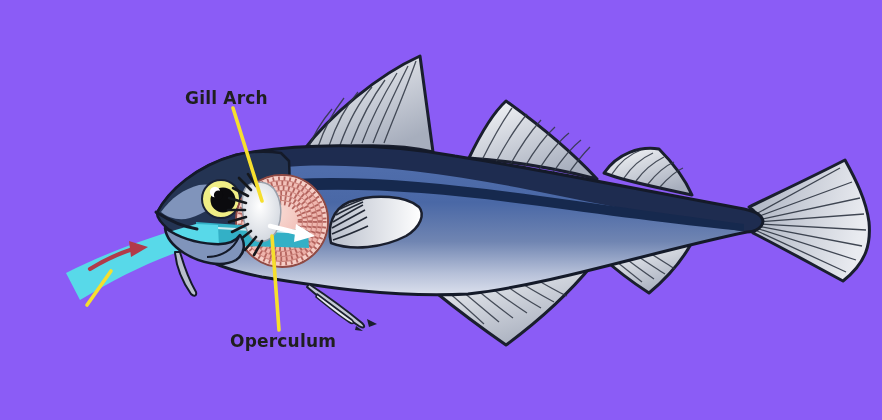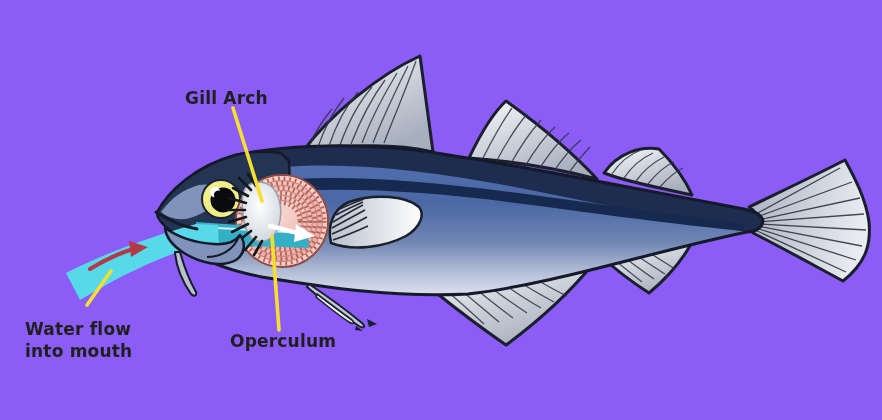--- a/index.html
+++ b/index.html
@@ -232,19 +232,15 @@
   <path d="M 156,212 C 170,221 184,227 197,229" fill="none" stroke="#141a29" stroke-width="3" stroke-linecap="round"></path>
 
   <g stroke="#f6df2e" stroke-width="3.6" stroke-linecap="round">
     <path d="M 233,108 L 262,201"></path>
     <path d="M 272,236 L 279,330"></path>
     <path d="M 111,271 L 87,305"></path>
   </g>
 </svg>
 
 <div class="label label-gill-arch">Gill Arch</div>
-<div class="label label-water-flow">
-  <div>Water flow</div>
-  <div>into mouth</div>
+<div class="label label-operculum">Operculum</div>
+
 </div>
-<div class="label label-operculum">Operculum</div>
-
-</div>
 
 </body></html>

